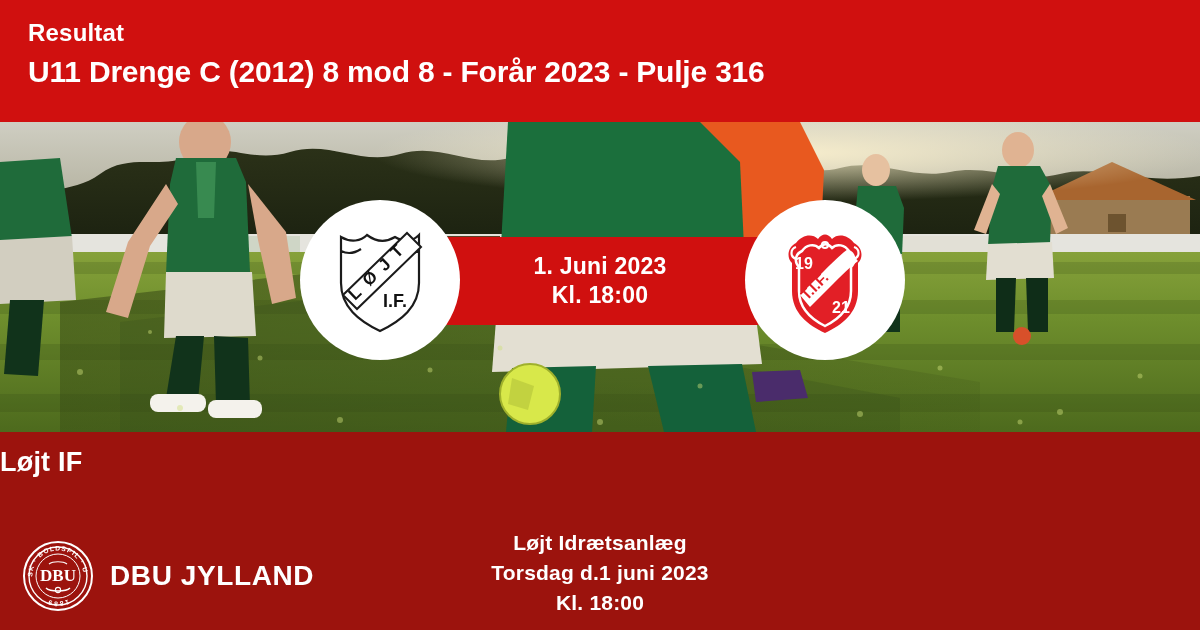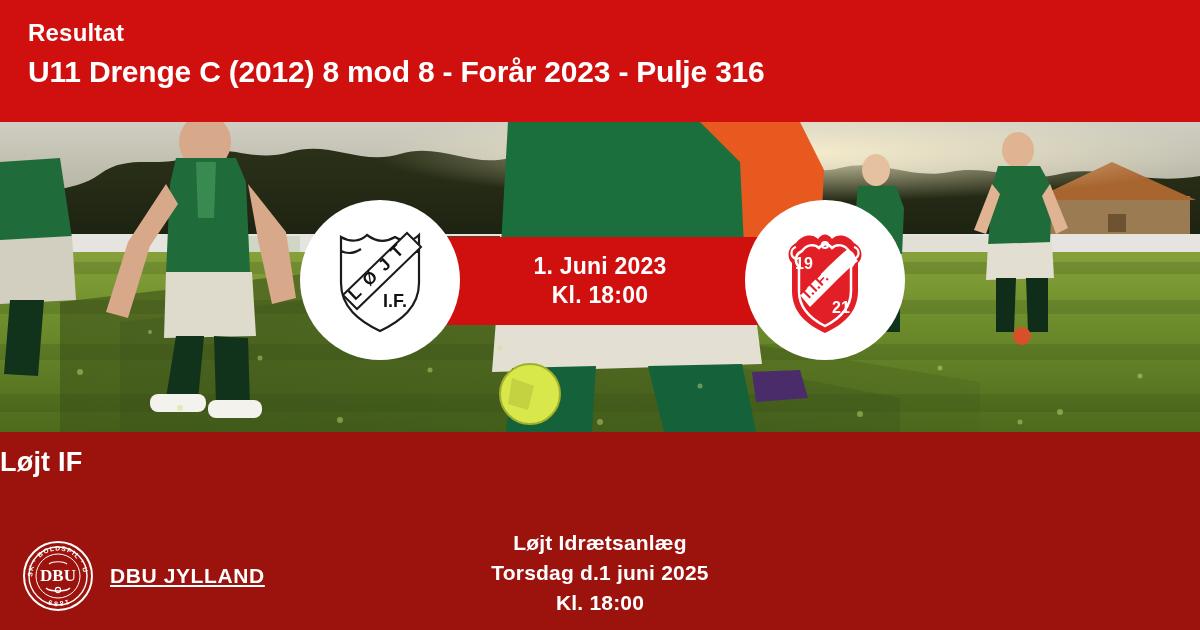--- a/index.html
+++ b/index.html
@@ -79,21 +79,21 @@
     letter-spacing:.2px;
   }
 
   
   .brand {
     position:absolute; left:22px; top:536px; height:80px;
     display:flex; align-items:center; gap:16px; z-index:4;
   }
   .brand-mark { width:72px; height:72px; display:block; }
   .brand-text {
-    color:#ffffff; font-size:21px; font-weight:bold; letter-spacing:.6px;text-decoration:underline;
+    color:#ffffff; font-size:28px; font-weight:bold; letter-spacing:.6px;
   }
 </style>
 </head>
 <body>
 
 <div class="card">
 
   <div class="header">
     <div class="kicker">Resultat</div>
     <div class="title">U11 Drenge C (2012) 8 mod 8 - Forår 2023 - Pulje 316</div>
@@ -282,21 +282,21 @@
       </g>
     </svg>
   </div>
 
   <div class="teams">
     <div class="team-name home">Løjt IF</div>
   </div>
 
   <div class="venue">
     <div class="venue-line">Løjt Idrætsanlæg</div>
-    <div class="venue-line">Torsdag d.1 juni 2025</div>
+    <div class="venue-line">Torsdag d.1 juni 2023</div>
     <div class="venue-line">Kl. 18:00</div>
   </div>
 
   <div class="brand">
     <svg class="brand-mark" viewBox="0 0 72 72">
       <circle cx="36" cy="36" r="34" fill="none" stroke="#ffffff" stroke-width="2"></circle>
       <circle cx="36" cy="36" r="29" fill="none" stroke="#ffffff" stroke-width="1.4"></circle>
       <circle cx="36" cy="36" r="22" fill="none" stroke="#ffffff" stroke-width="1"></circle>
       <defs>
         <path id="ringTop" d="M36,36 m-25.5,0 a25.5,25.5 0 1,1 51,0" fill="none"></path>

